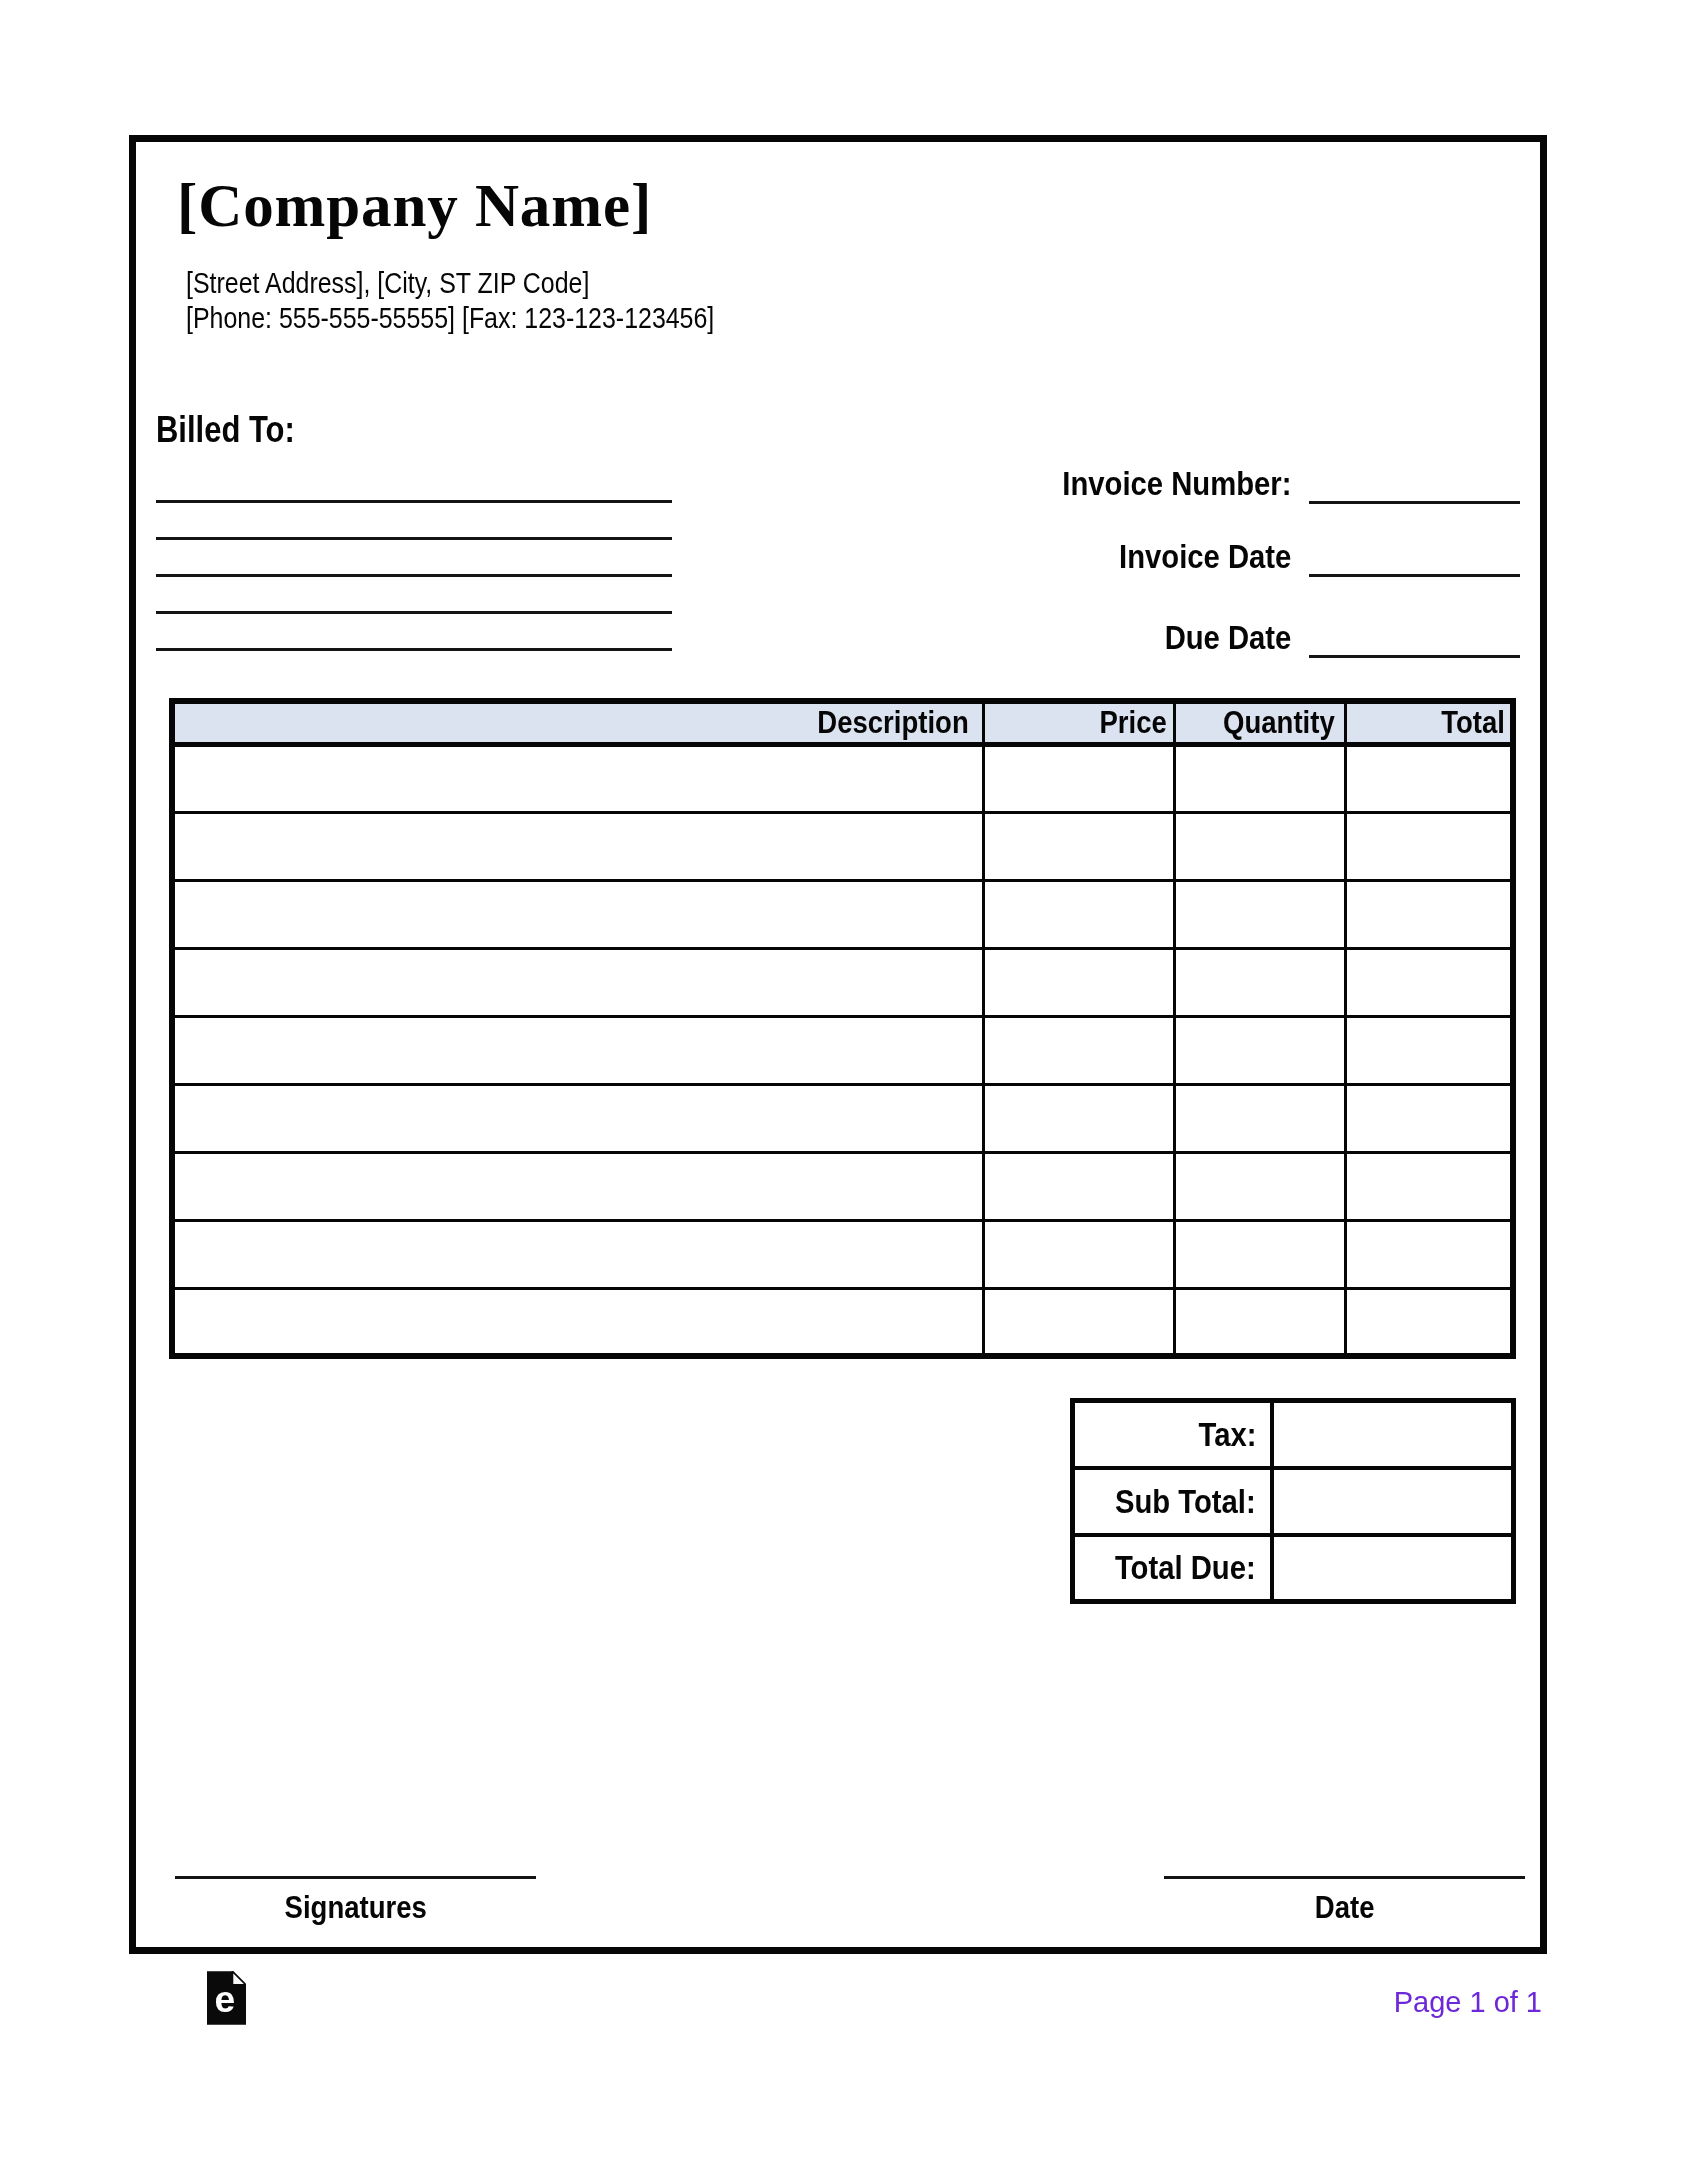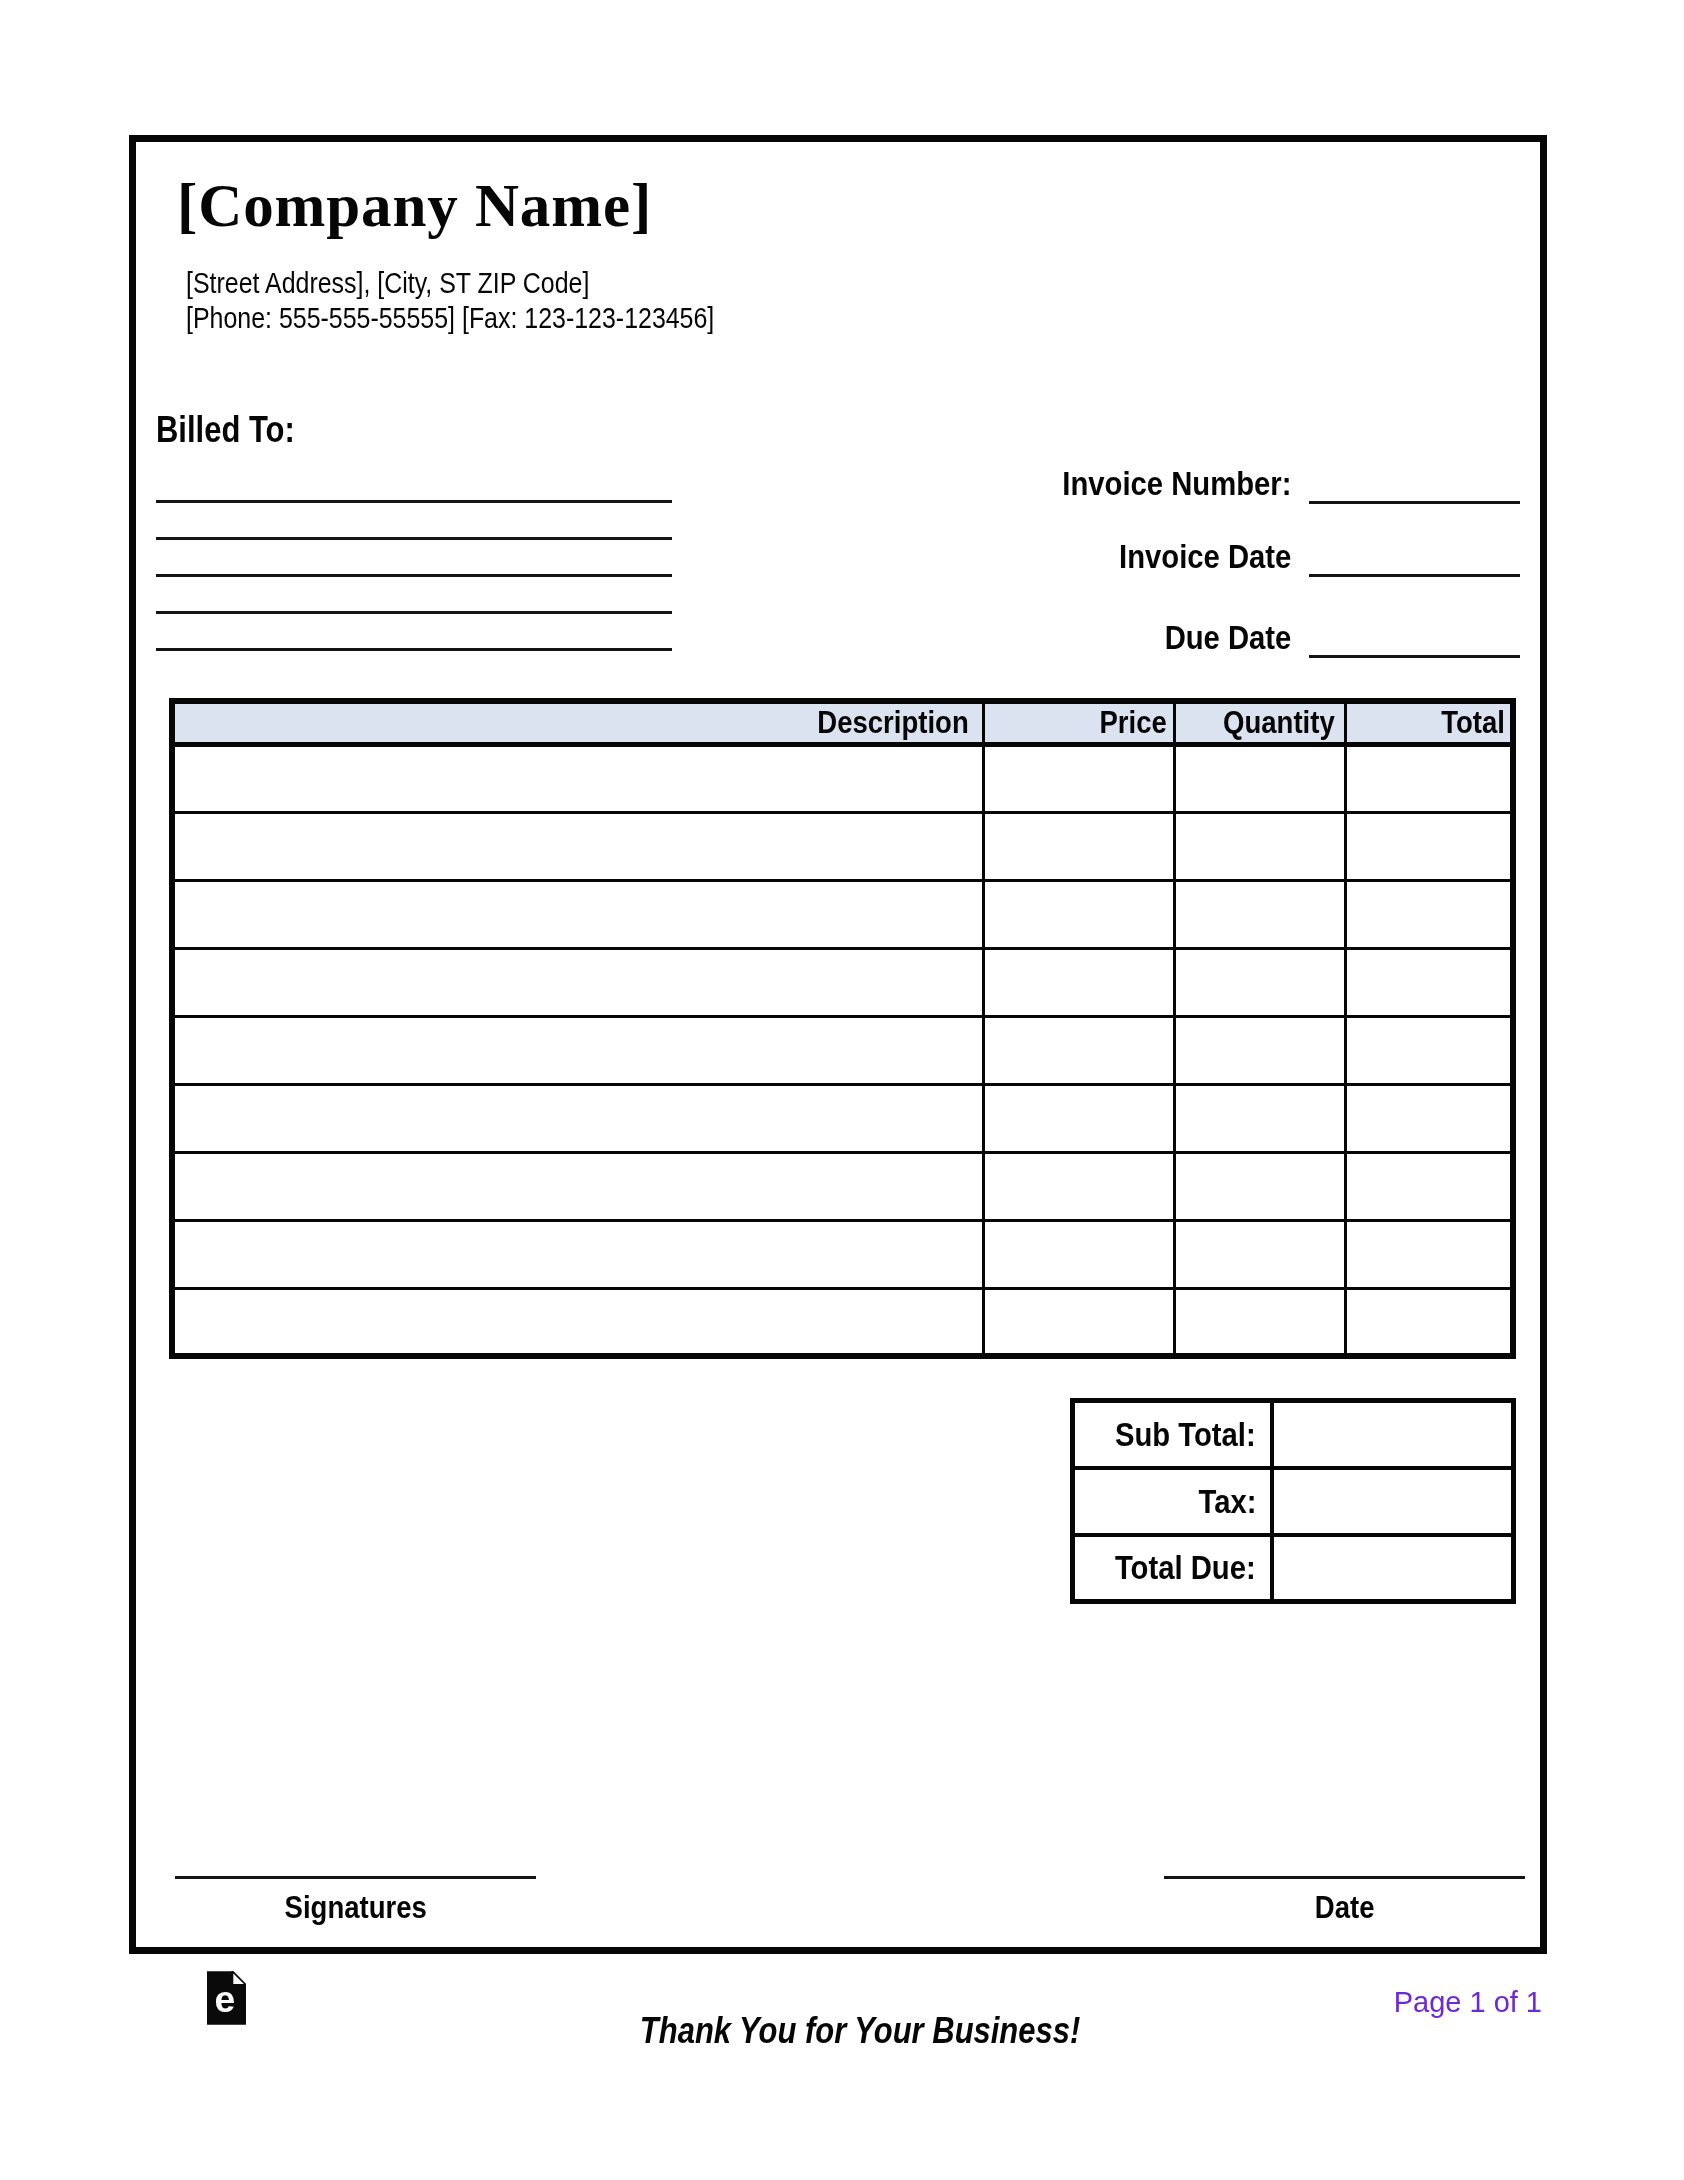--- a/index.html
+++ b/index.html
@@ -277,25 +277,25 @@
       </tbody>
   </table>
 
   <table class="totals">
     <colgroup>
         <col style="width:199px">
         <col style="width:242px">
       </colgroup>
     <tbody>
       <tr>
-        <td class="tot-label"><span class="cond-r">Sub Total:</span></td>
+        <td class="tot-label"><span class="cond-r">Tax:</span></td>
         <td></td>
       </tr>
       <tr>
-        <td class="tot-label"><span class="cond-r">Tax:</span></td>
+        <td class="tot-label"><span class="cond-r">Sub Total:</span></td>
         <td></td>
       </tr>
       <tr>
         <td class="tot-label"><span class="cond-r">Total Due:</span></td>
         <td></td>
       </tr>
     </tbody>
   </table>
 
   <div class="sig-line sig-line-left"></div>
@@ -308,20 +308,17 @@
   </div>
 
   <div class="footer-logo">
     <svg width="39" height="54" viewBox="0 0 46 63" xmlns="http://www.w3.org/2000/svg">
       <polygon points="0,0 30,0 46,16 46,63 0,63" fill="#0a0a0a"></polygon>
       <polygon points="30,0 30,16 46,16" fill="#fafafa" stroke="#0a0a0a" stroke-width="2"></polygon>
       <text x="21" y="48" text-anchor="middle" font-family="Liberation Sans, sans-serif" font-size="44" font-weight="bold" fill="#ffffff">e</text>
     </svg>
   </div>
 
-  <div class="thank-you">
-    <span class="cond-c">Thank You for Your Business!</span>
-  </div>
 
   <div class="page-indicator">Page 1 of 1</div>
 
 </div>
 
 
 </body></html>

